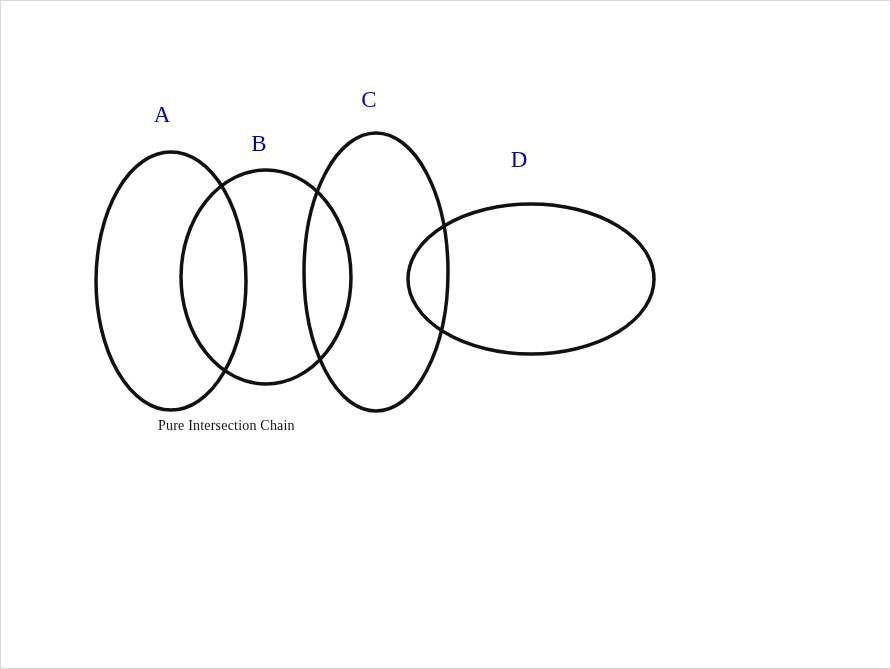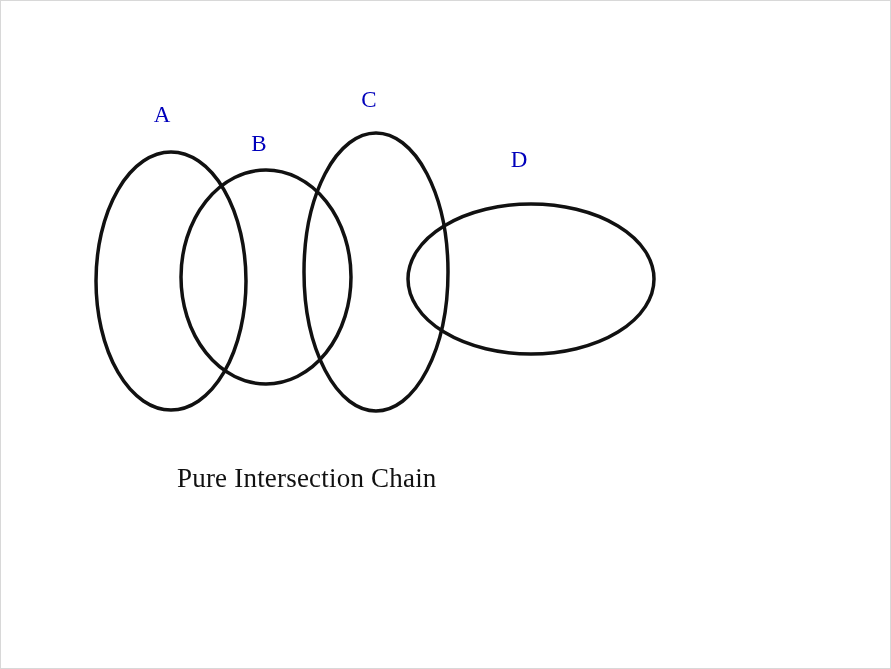--- a/index.html
+++ b/index.html
@@ -17,26 +17,25 @@
     font-family: "Liberation Serif", serif;
   }
   #venn-svg {
     position: absolute;
     left: 0;
     top: 0;
   }
   #caption {
     position: absolute;
     left: 157px;
-    top: 462px;
-    font-size: 27px;
+    top: 417px;
+    font-size: 14px;
     color: #111111;
     letter-spacing: 0.2px;
     white-space: nowrap;
-    margin-left: 19px;
   }
   .set-label {
     font-family: "Liberation Serif", serif;
     font-size: 23px;
   }
 </style>
 </head>
 <body>
 
 <div id="stage">

